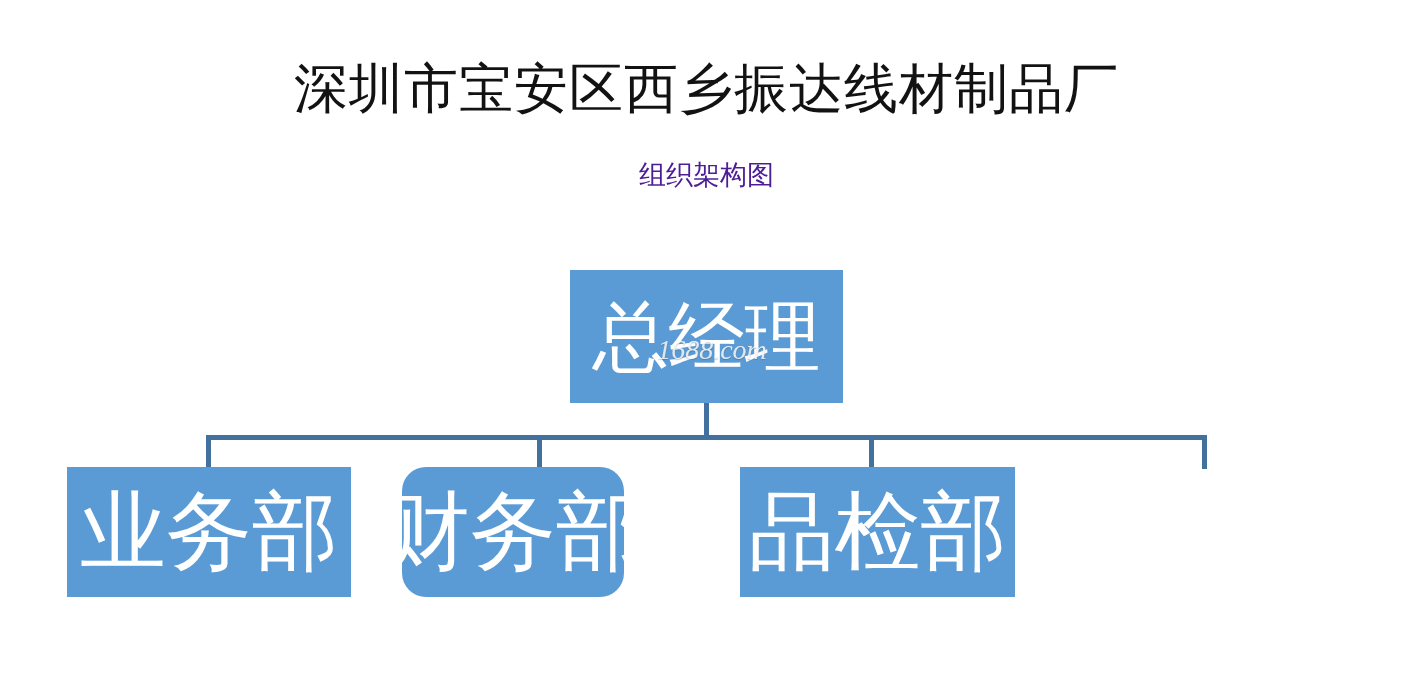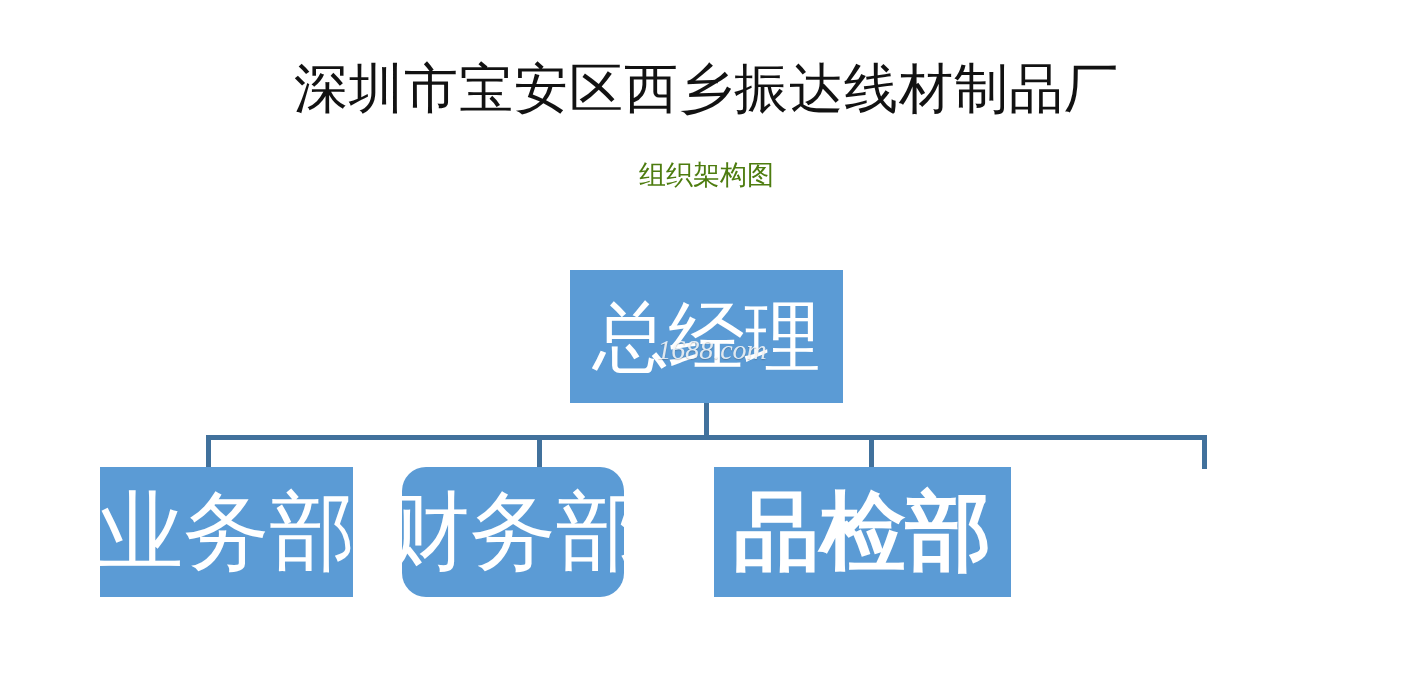--- a/index.html
+++ b/index.html
@@ -34,21 +34,21 @@
   }
   .subtitle {
     position: absolute;
     left: 0;
     top: 158px;
     width: 1413px;
     text-align: center;
     font-family: "Liberation Serif", "DejaVu Serif", serif;
     font-size: 27px;
     line-height: 34px;
-    color: #4d7c0f;
+    color: #4c1d95;
     white-space: nowrap;
   }
 
   
   .node {
     position: absolute;
     box-sizing: border-box;
     background: #5B9BD5;
     display: flex;
     align-items: center;
@@ -64,23 +64,23 @@
     top: 270px;
     width: 273px;
     height: 133px;
     font-size: 76px;
   }
   .node-dept {
     top: 467px;
     height: 130px;
     font-size: 86px;
   }
-  .node-dept.d0 { left: 67px;   width: 253px; margin-left: 33px; }
+  .node-dept.d0 { left: 67px;   width: 284px; }
   .node-dept.d1 { left: 402px;  width: 222px; border-radius: 24px; }
-  .node-dept.d2 { left: 714px;  width: 297px; font-weight: bold; }
+  .node-dept.d2 { left: 740px;  width: 275px; }
   .node-dept.d3 { left: 1068px; width: 277px; }
 
   
   .conn {
     position: absolute;
     background: #41719C;
   }
   .conn-v-root {
     left: 704px;
     top: 403px;

